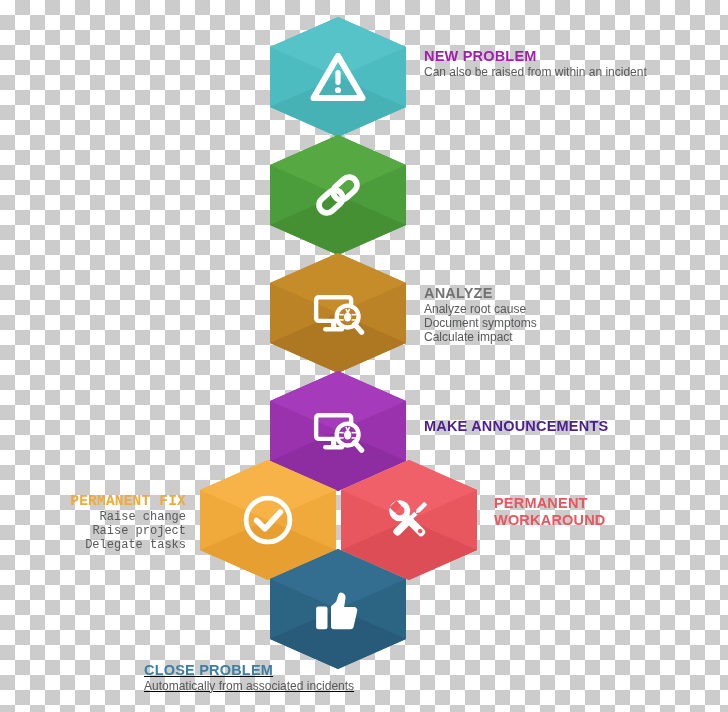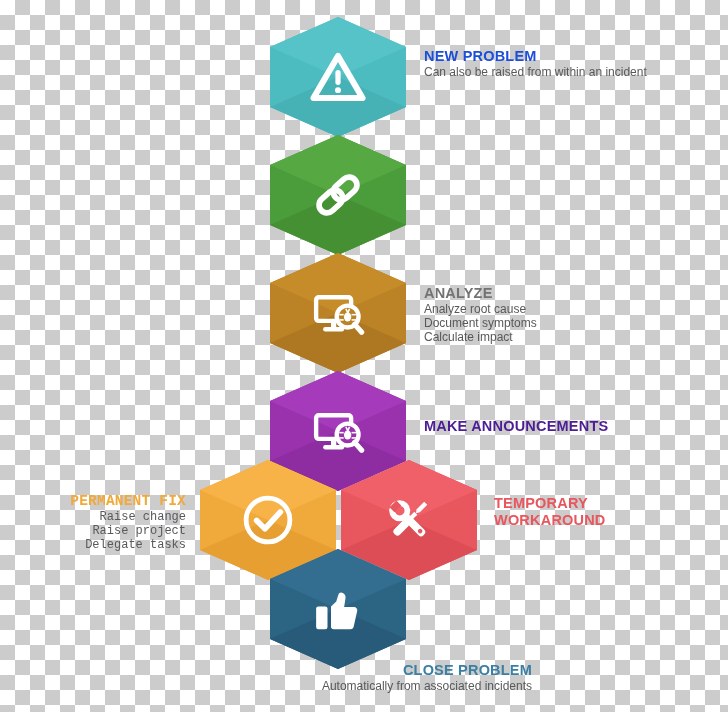--- a/index.html
+++ b/index.html
@@ -70,21 +70,21 @@
     margin: 0 0 1px 0;
   }
   .label .desc {
     font-size: 12px;
     color: #58595b;
     white-space: pre-line;
     margin: 0;
   }
   .label.left-side { text-align: right; }
   .label.right-side { text-align: left; }
-  .label.center-side { text-align: right; }
+  .label.center-side { text-align: left; text-decoration: underline; }
 </style>
 </head>
 <body>
 
 <div id="stage">
 
   <div class="hex" style="left:270px; top:17px;">
     <svg viewBox="0 0 136 120">
       <polygon points="68,0 136,30 136,90 68,120 0,90 0,30" fill="#4dbcc0"></polygon>
       <polygon points="68,0 136,30 68,60 0,30" fill="#55c3c7"></polygon>
@@ -92,21 +92,21 @@
     </svg>
     <span class="glyph">
       <svg viewBox="0 0 64 64">
         <path d="M32 8 L60 56 L4 56 Z" fill="none" stroke="#ffffff" stroke-width="7" stroke-linejoin="round"></path>
         <rect x="29" y="24" width="6" height="17" rx="3" fill="#ffffff"></rect>
         <circle cx="32" cy="47" r="3.4" fill="#ffffff"></circle>
       </svg>
     </span>
   </div>
   <div class="label right-side" style="left:424px; top:48px; width:300px;">
-    <div class="title" style="color:#1d4ed8;">NEW PROBLEM</div>
+    <div class="title" style="color:#a21caf;">NEW PROBLEM</div>
     <div class="desc">Can also be raised from within an incident</div>
   </div>
 
   <div class="hex" style="left:270px; top:135px;">
     <svg viewBox="0 0 136 120">
       <polygon points="68,0 136,30 136,90 68,120 0,90 0,30" fill="#4b9c3a"></polygon>
       <polygon points="68,0 136,30 68,60 0,30" fill="#55a842"></polygon>
       <polygon points="0,90 68,60 136,90 68,120" fill="#449033"></polygon>
     </svg>
     <span class="glyph">
@@ -220,21 +220,21 @@
           <path d="M32 5 a12 12 0 1 0 0 24 a12 12 0 1 0 0 -24 z
                    M32 11.5 a5.5 5.5 0 1 1 0 11 a5.5 5.5 0 1 1 0 -11 z" fill="#ffffff"></path>
           <path d="M26.5 6 L26.5 14 L37.5 14 L37.5 6 Z" fill="#e8565e"></path>
           <rect x="27.5" y="26" width="9" height="30" rx="4" fill="#ffffff"></rect>
           <circle cx="32" cy="50" r="2.6" fill="#e8565e"></circle>
         </g>
       </svg>
     </span>
   </div>
   <div class="label right-side" style="left:494px; top:495px; width:230px;">
-    <div class="title" style="color:#e8565e;">TEMPORARY
+    <div class="title" style="color:#e8565e;">PERMANENT
 WORKAROUND</div>
     <div class="desc"></div>
   </div>
 
   <div class="hex" style="left:270px; top:549px;">
     <svg viewBox="0 0 136 120">
       <polygon points="68,0 136,30 136,90 68,120 0,90 0,30" fill="#2c6484"></polygon>
       <polygon points="68,0 136,30 68,60 0,30" fill="#336e90"></polygon>
       <polygon points="0,90 68,60 136,90 68,120" fill="#275b79"></polygon>
     </svg>

